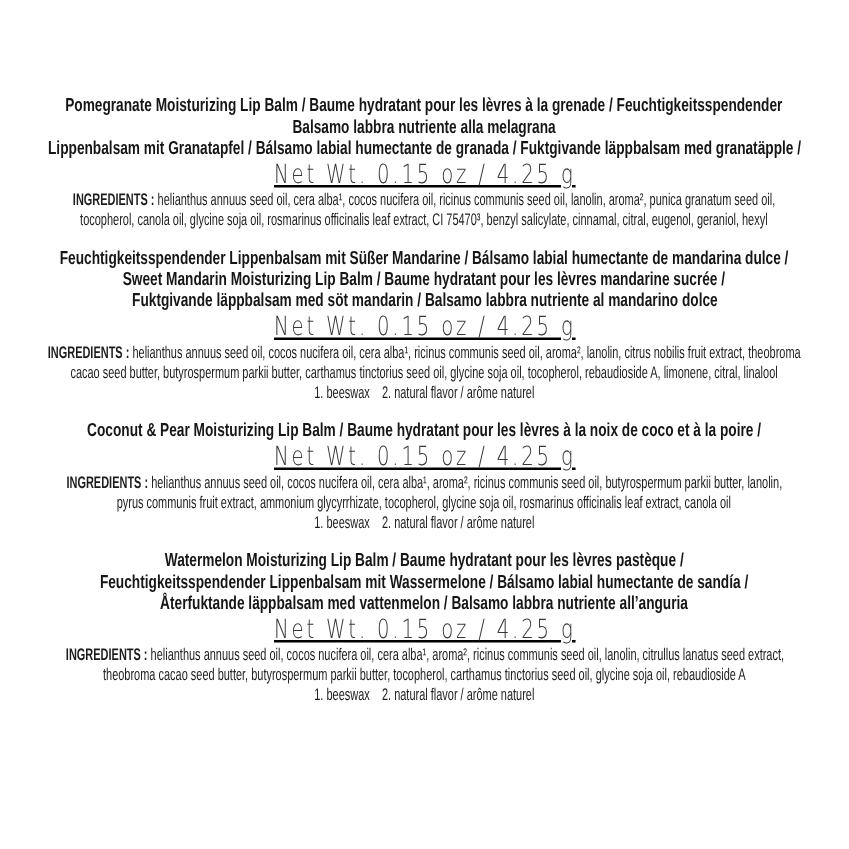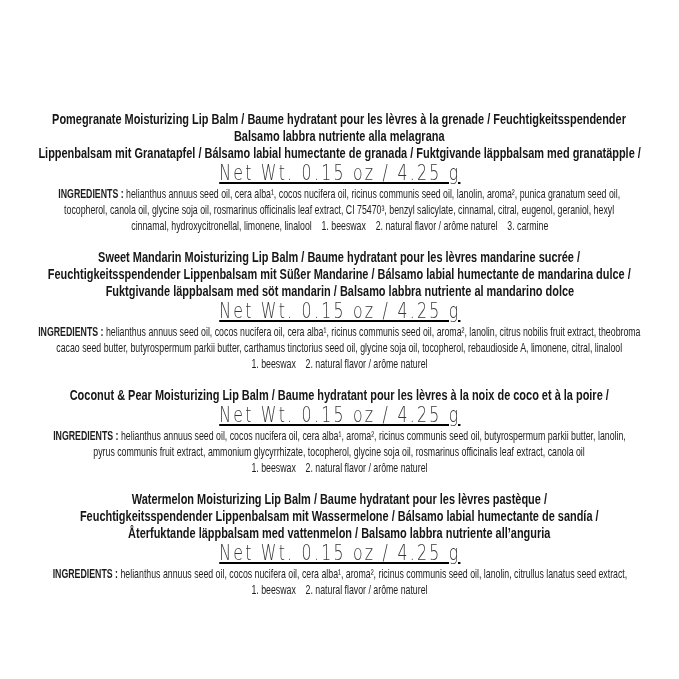--- a/index.html
+++ b/index.html
@@ -2,21 +2,21 @@
 <html><head>
 <meta charset="utf-8">
 <style>
   html, body { margin: 0; padding: 0; }
   body {
     width: 679px; height: 679px;
     background: #ffffff;
     font-family: "Liberation Sans", sans-serif;
     overflow: hidden;
   }
-  .sheet { padding-top: 76px; margin-top: 34px; }
+  .sheet { padding-top: 76px; }
   .block { margin-bottom: 14px; }
   .line {
     display: flex;
     justify-content: center;
     align-items: center;
     overflow: visible;
   }
   .line > .tx {
     display: inline-block;
     white-space: pre;
@@ -70,31 +70,28 @@
       </div>
     <div class="line netwt">
         <span class="tx">Net Wt. 0.15 oz / 4.25 g</span>
       </div>
     <div class="line iline">
         <span class="tx"><b class="lbl">INGREDIENTS :</b><span> helianthus annuus seed oil, cera alba¹, cocos nucifera oil, ricinus communis seed oil, lanolin, aroma², punica granatum seed oil,</span></span>
       </div>
     <div class="line iline">
         <span class="tx">tocopherol, canola oil, glycine soja oil, rosmarinus officinalis leaf extract, CI 75470³, benzyl salicylate, cinnamal, citral, eugenol, geraniol, hexyl</span>
       </div>
-    <div class="line iline">
-        <span class="tx">cinnamal, hydroxycitronellal, limonene, linalool    1. beeswax    2. natural flavor / arôme naturel    3. carmine</span>
-      </div>
   </div>
 
   <div class="block">
     <div class="line tline">
-        <span class="tx">Sweet Mandarin Moisturizing Lip Balm / Baume hydratant pour les lèvres mandarine sucrée /</span>
+        <span class="tx">Feuchtigkeitsspendender Lippenbalsam mit Süßer Mandarine / Bálsamo labial humectante de mandarina dulce /</span>
       </div>
     <div class="line tline">
-        <span class="tx">Feuchtigkeitsspendender Lippenbalsam mit Süßer Mandarine / Bálsamo labial humectante de mandarina dulce /</span>
+        <span class="tx">Sweet Mandarin Moisturizing Lip Balm / Baume hydratant pour les lèvres mandarine sucrée /</span>
       </div>
     <div class="line tline">
         <span class="tx">Fuktgivande läppbalsam med söt mandarin / Balsamo labbra nutriente al mandarino dolce</span>
       </div>
     <div class="line netwt">
         <span class="tx">Net Wt. 0.15 oz / 4.25 g</span>
       </div>
     <div class="line iline">
         <span class="tx"><b class="lbl">INGREDIENTS :</b><span> helianthus annuus seed oil, cocos nucifera oil, cera alba¹, ricinus communis seed oil, aroma², lanolin, citrus nobilis fruit extract, theobroma</span></span>
       </div>
@@ -134,17 +131,20 @@
     <div class="line tline">
         <span class="tx">Återfuktande läppbalsam med vattenmelon / Balsamo labbra nutriente all’anguria</span>
       </div>
     <div class="line netwt">
         <span class="tx">Net Wt. 0.15 oz / 4.25 g</span>
       </div>
     <div class="line iline">
         <span class="tx"><b class="lbl">INGREDIENTS :</b><span> helianthus annuus seed oil, cocos nucifera oil, cera alba¹, aroma², ricinus communis seed oil, lanolin, citrullus lanatus seed extract,</span></span>
       </div>
     <div class="line iline">
+        <span class="tx">theobroma cacao seed butter, butyrospermum parkii butter, tocopherol, carthamus tinctorius seed oil, glycine soja oil, rebaudioside A</span>
+      </div>
+    <div class="line iline">
         <span class="tx">1. beeswax    2. natural flavor / arôme naturel</span>
       </div>
   </div>
 
 </div>
 
 </body></html>

